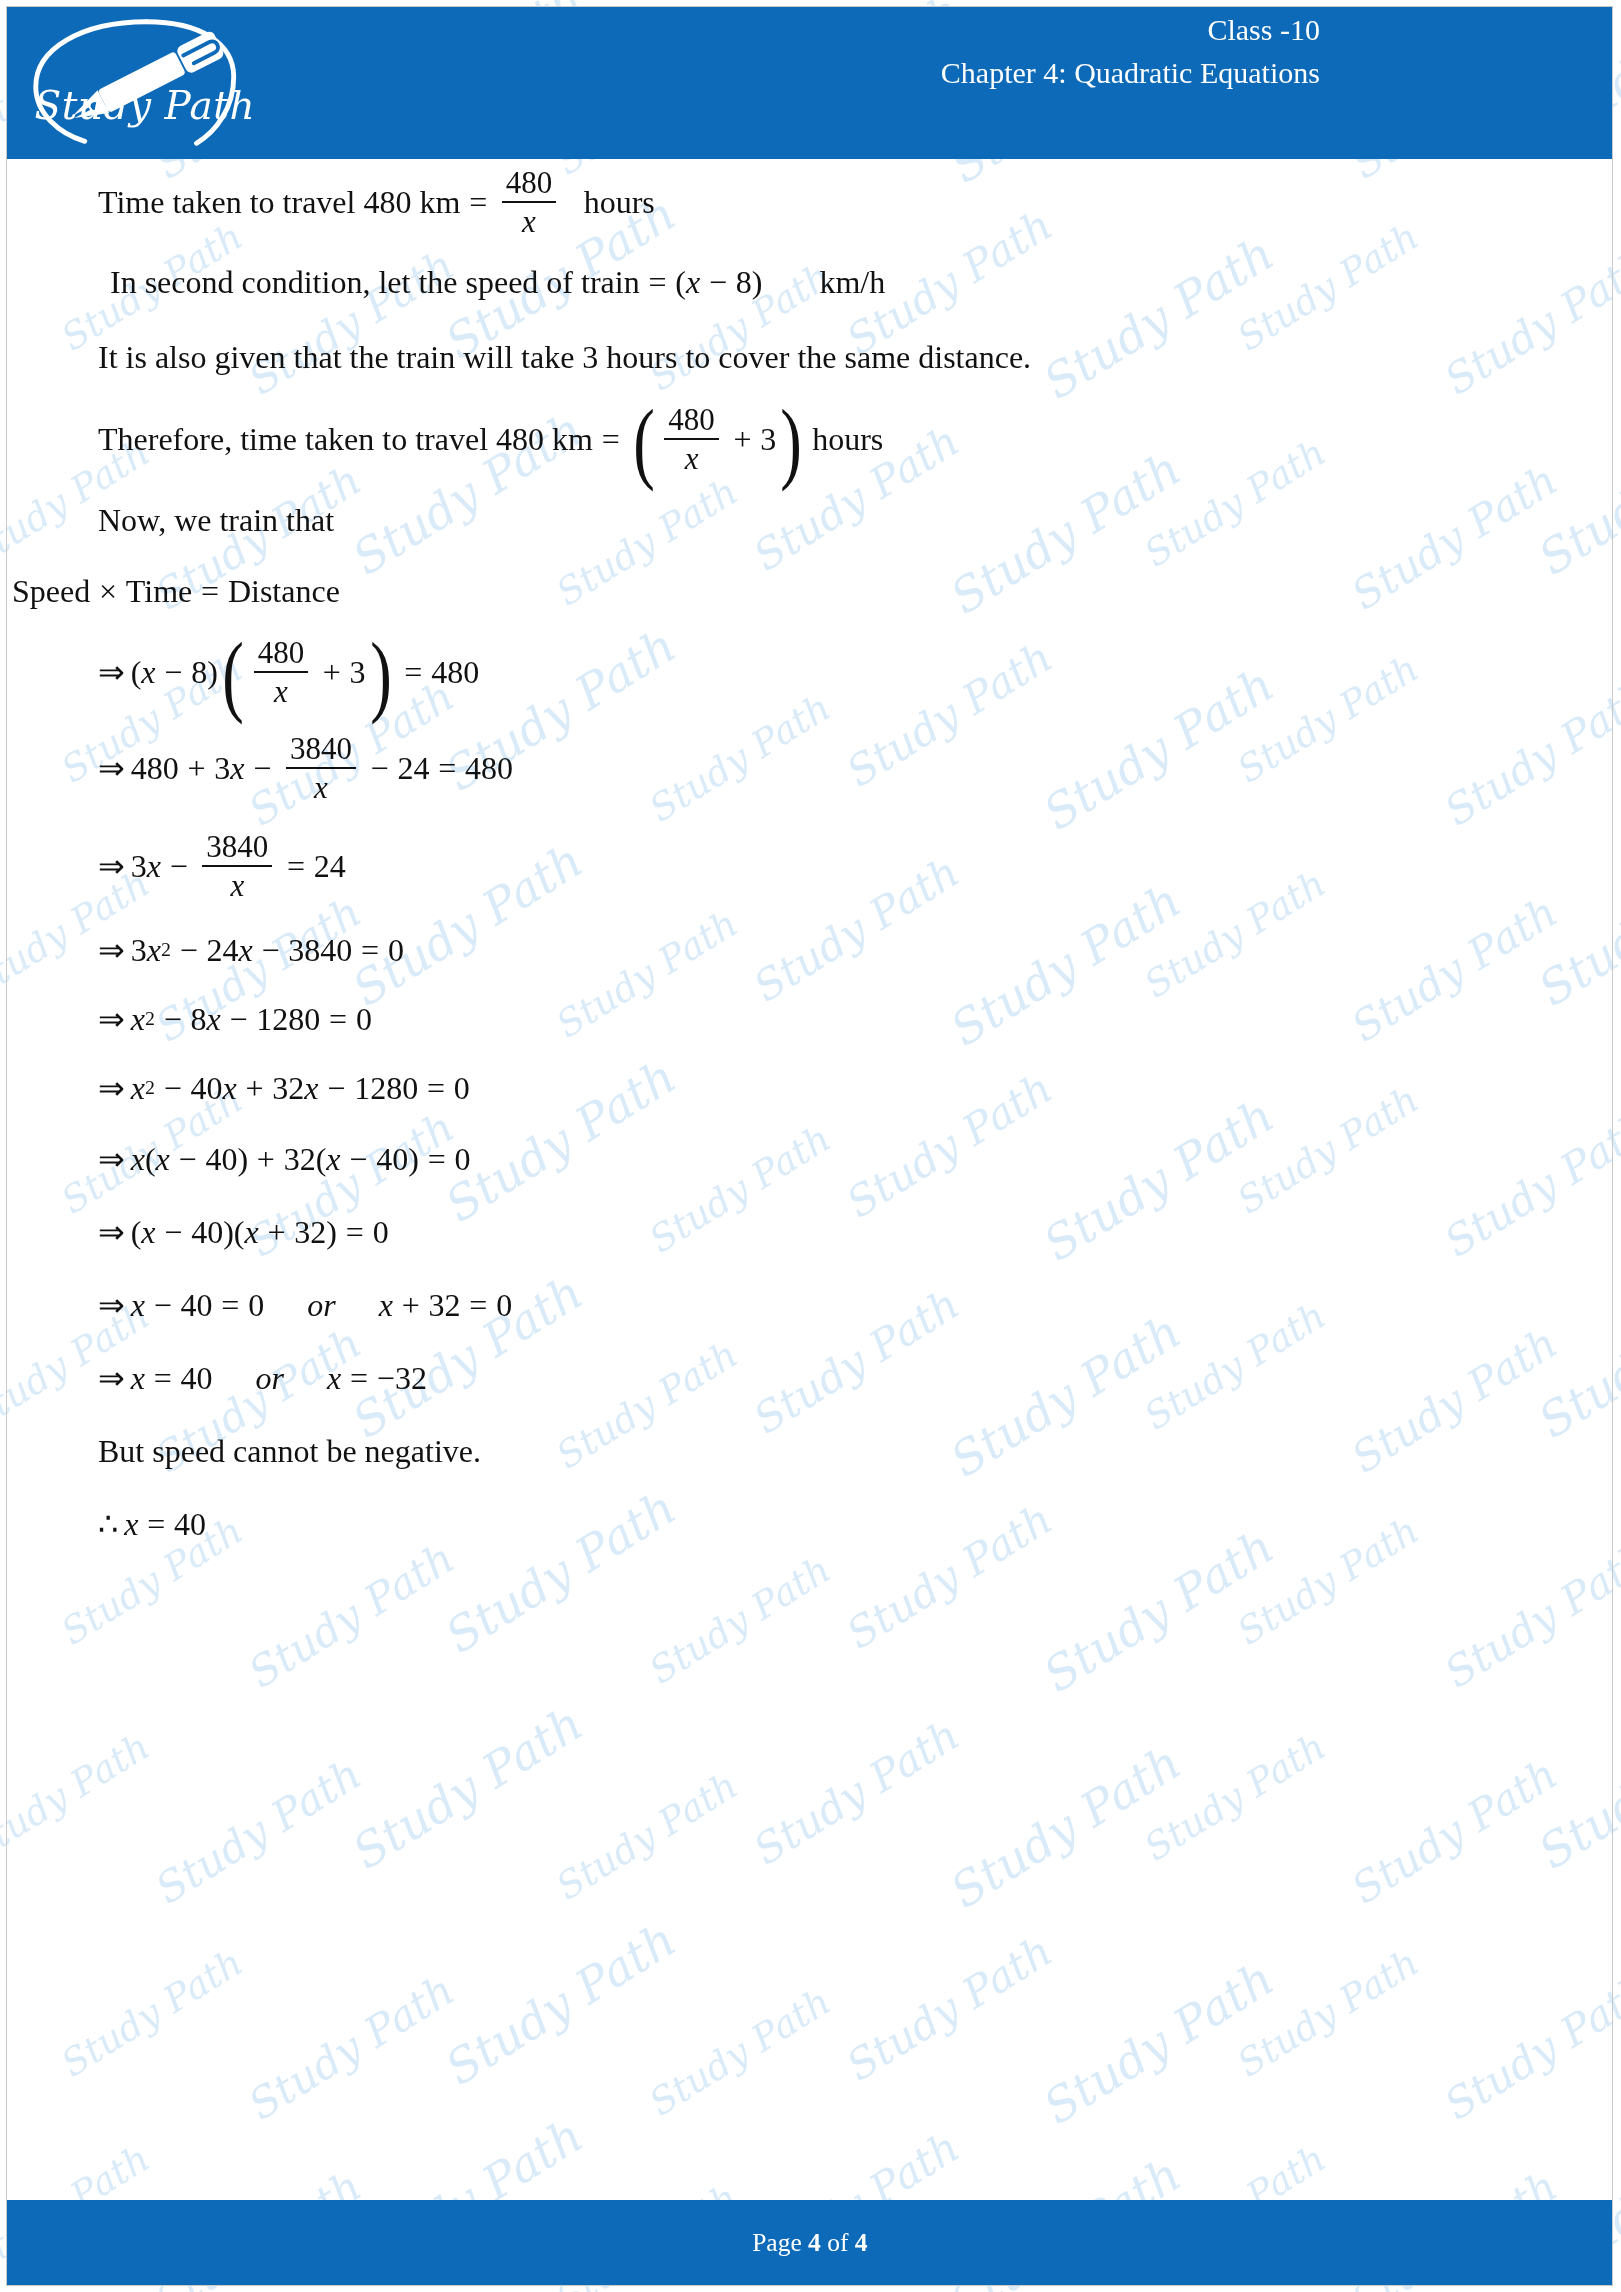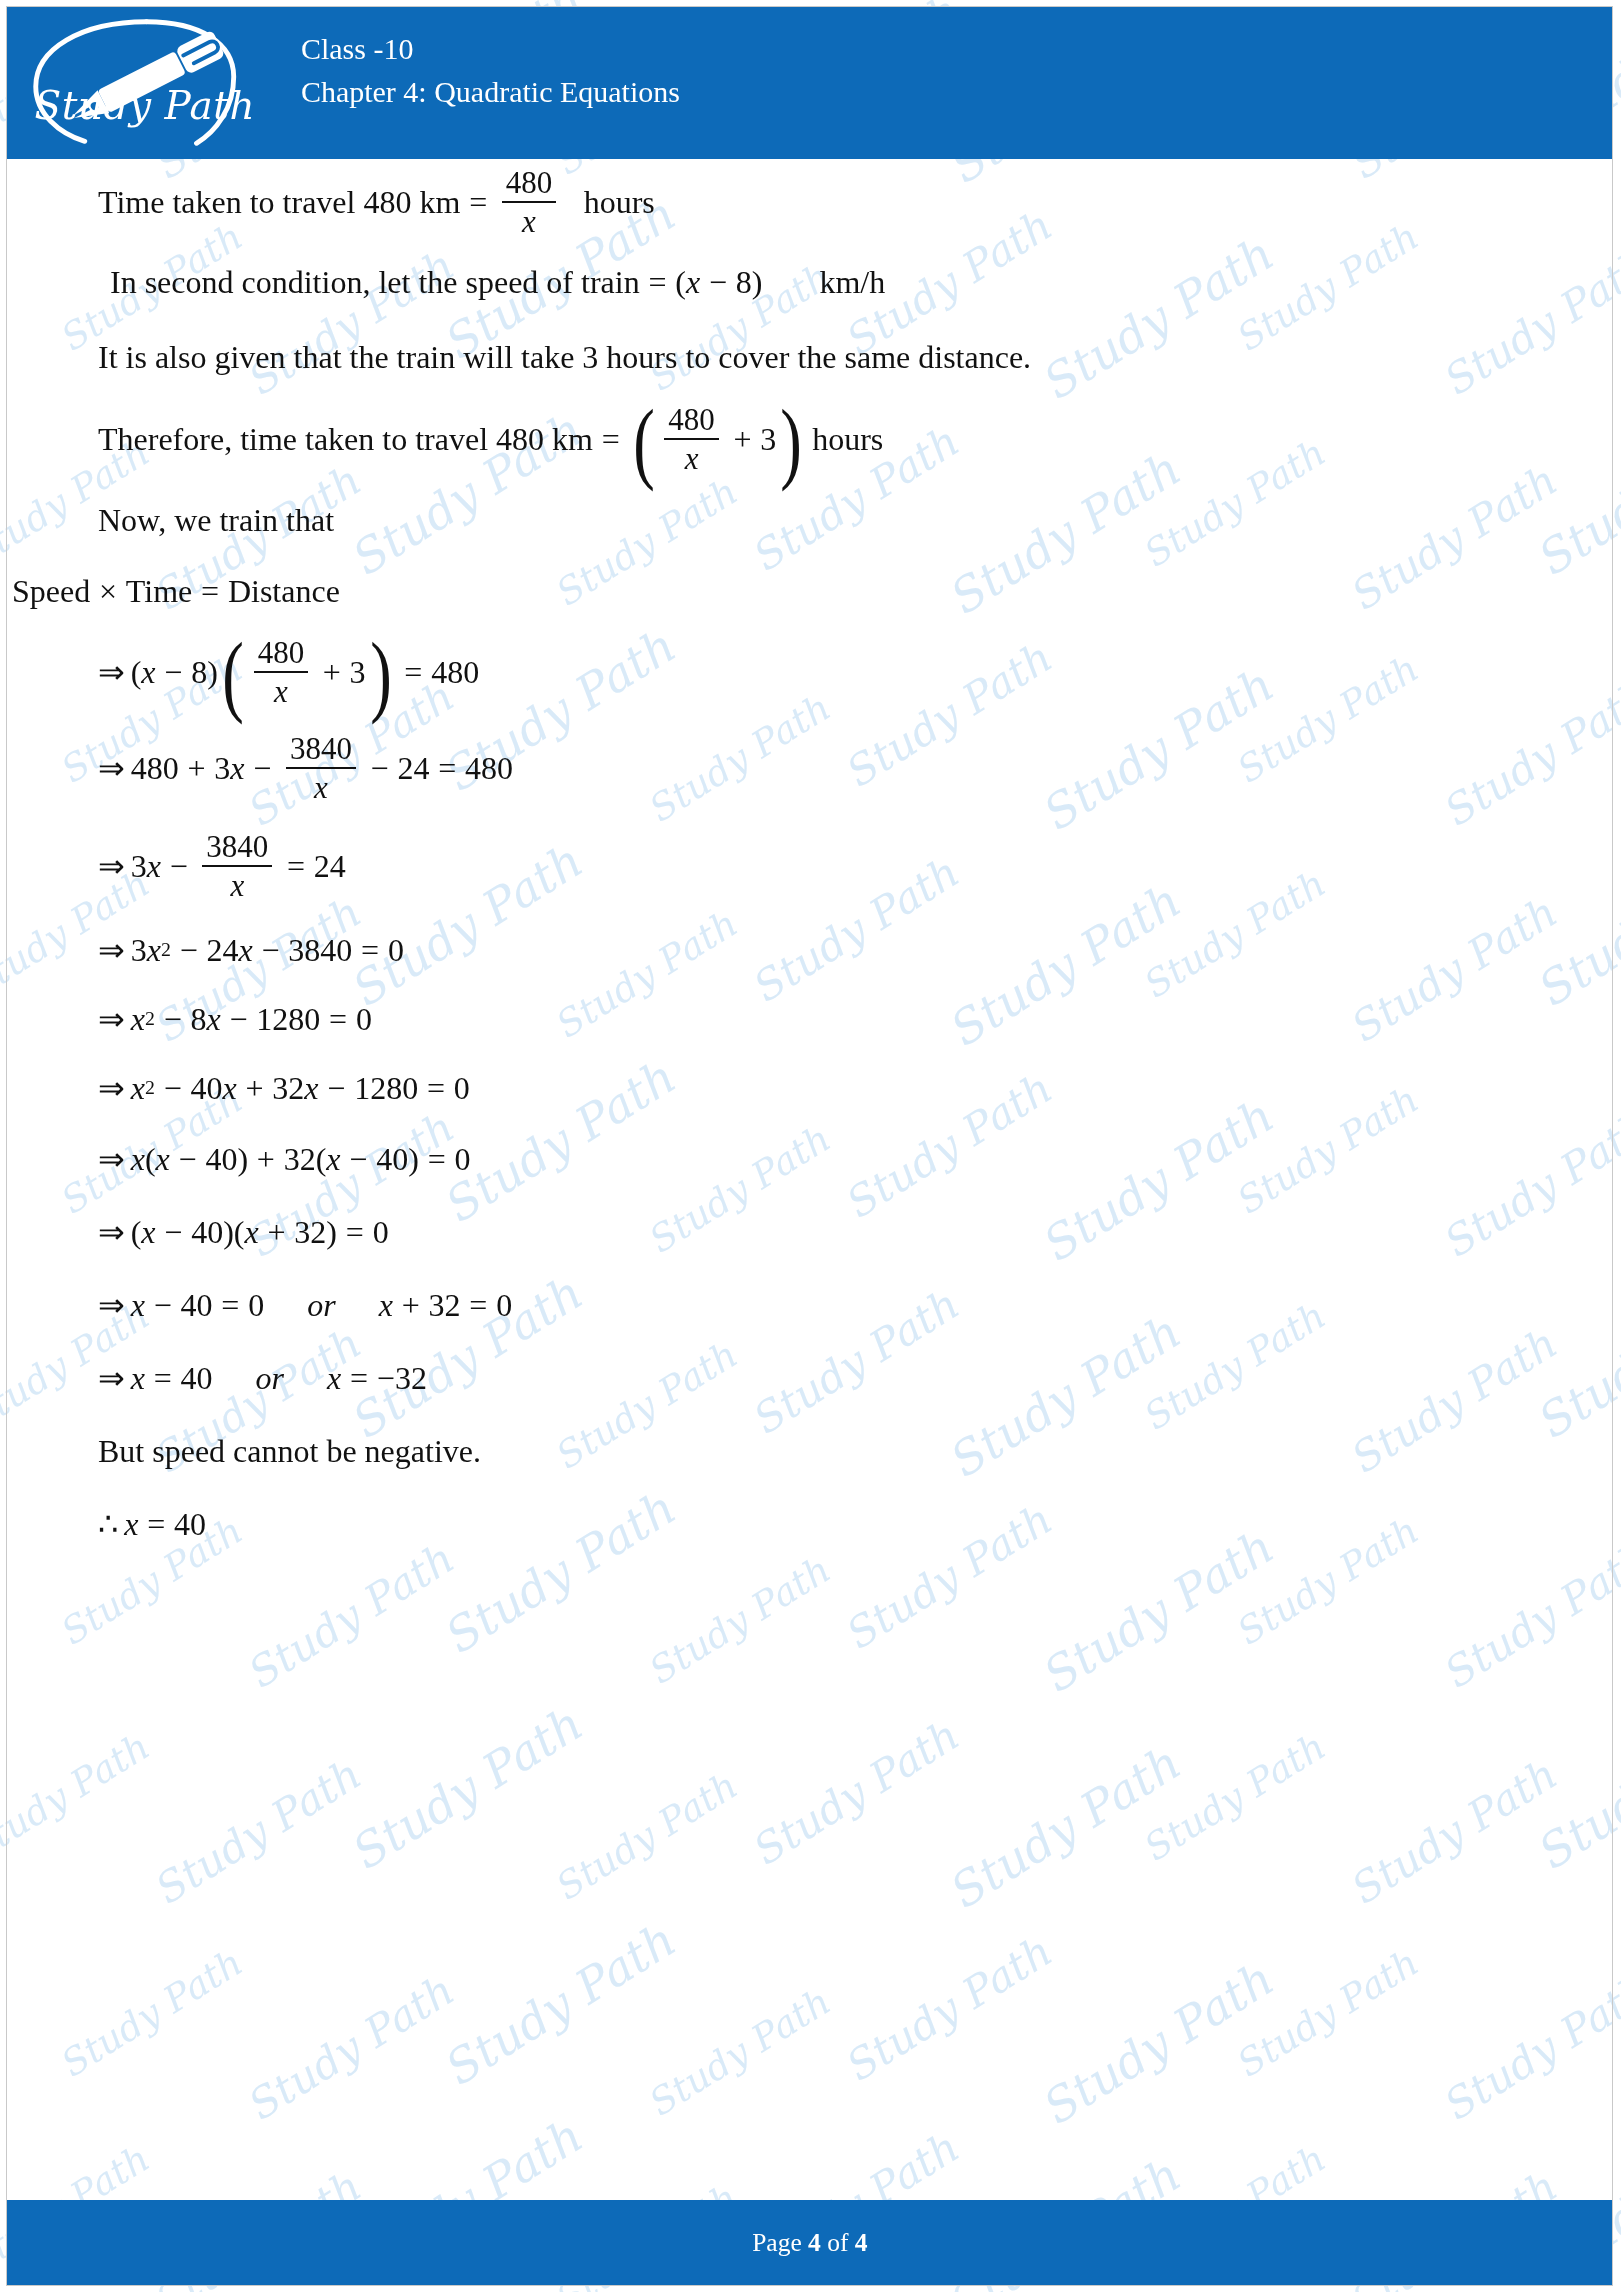--- a/index.html
+++ b/index.html
@@ -61,23 +61,23 @@
     font-family: "DejaVu Serif", serif;
     font-style: italic;
     font-size: 39px;
     letter-spacing: 0.5px;
     line-height: 1;
     white-space: nowrap;
   }
   .header-titles {
     position: absolute;
     left: 294px;
-    top: 20px;
+    top: 1px;
     width: 1019px;
-    text-align: left;
+    text-align: right;
     color: #ffffff;
     font-family: "Liberation Serif", serif;
   }
   .header-titles div {
     font-size: 30px;
     line-height: 1.44;
     white-space: nowrap;
   }
 
   

